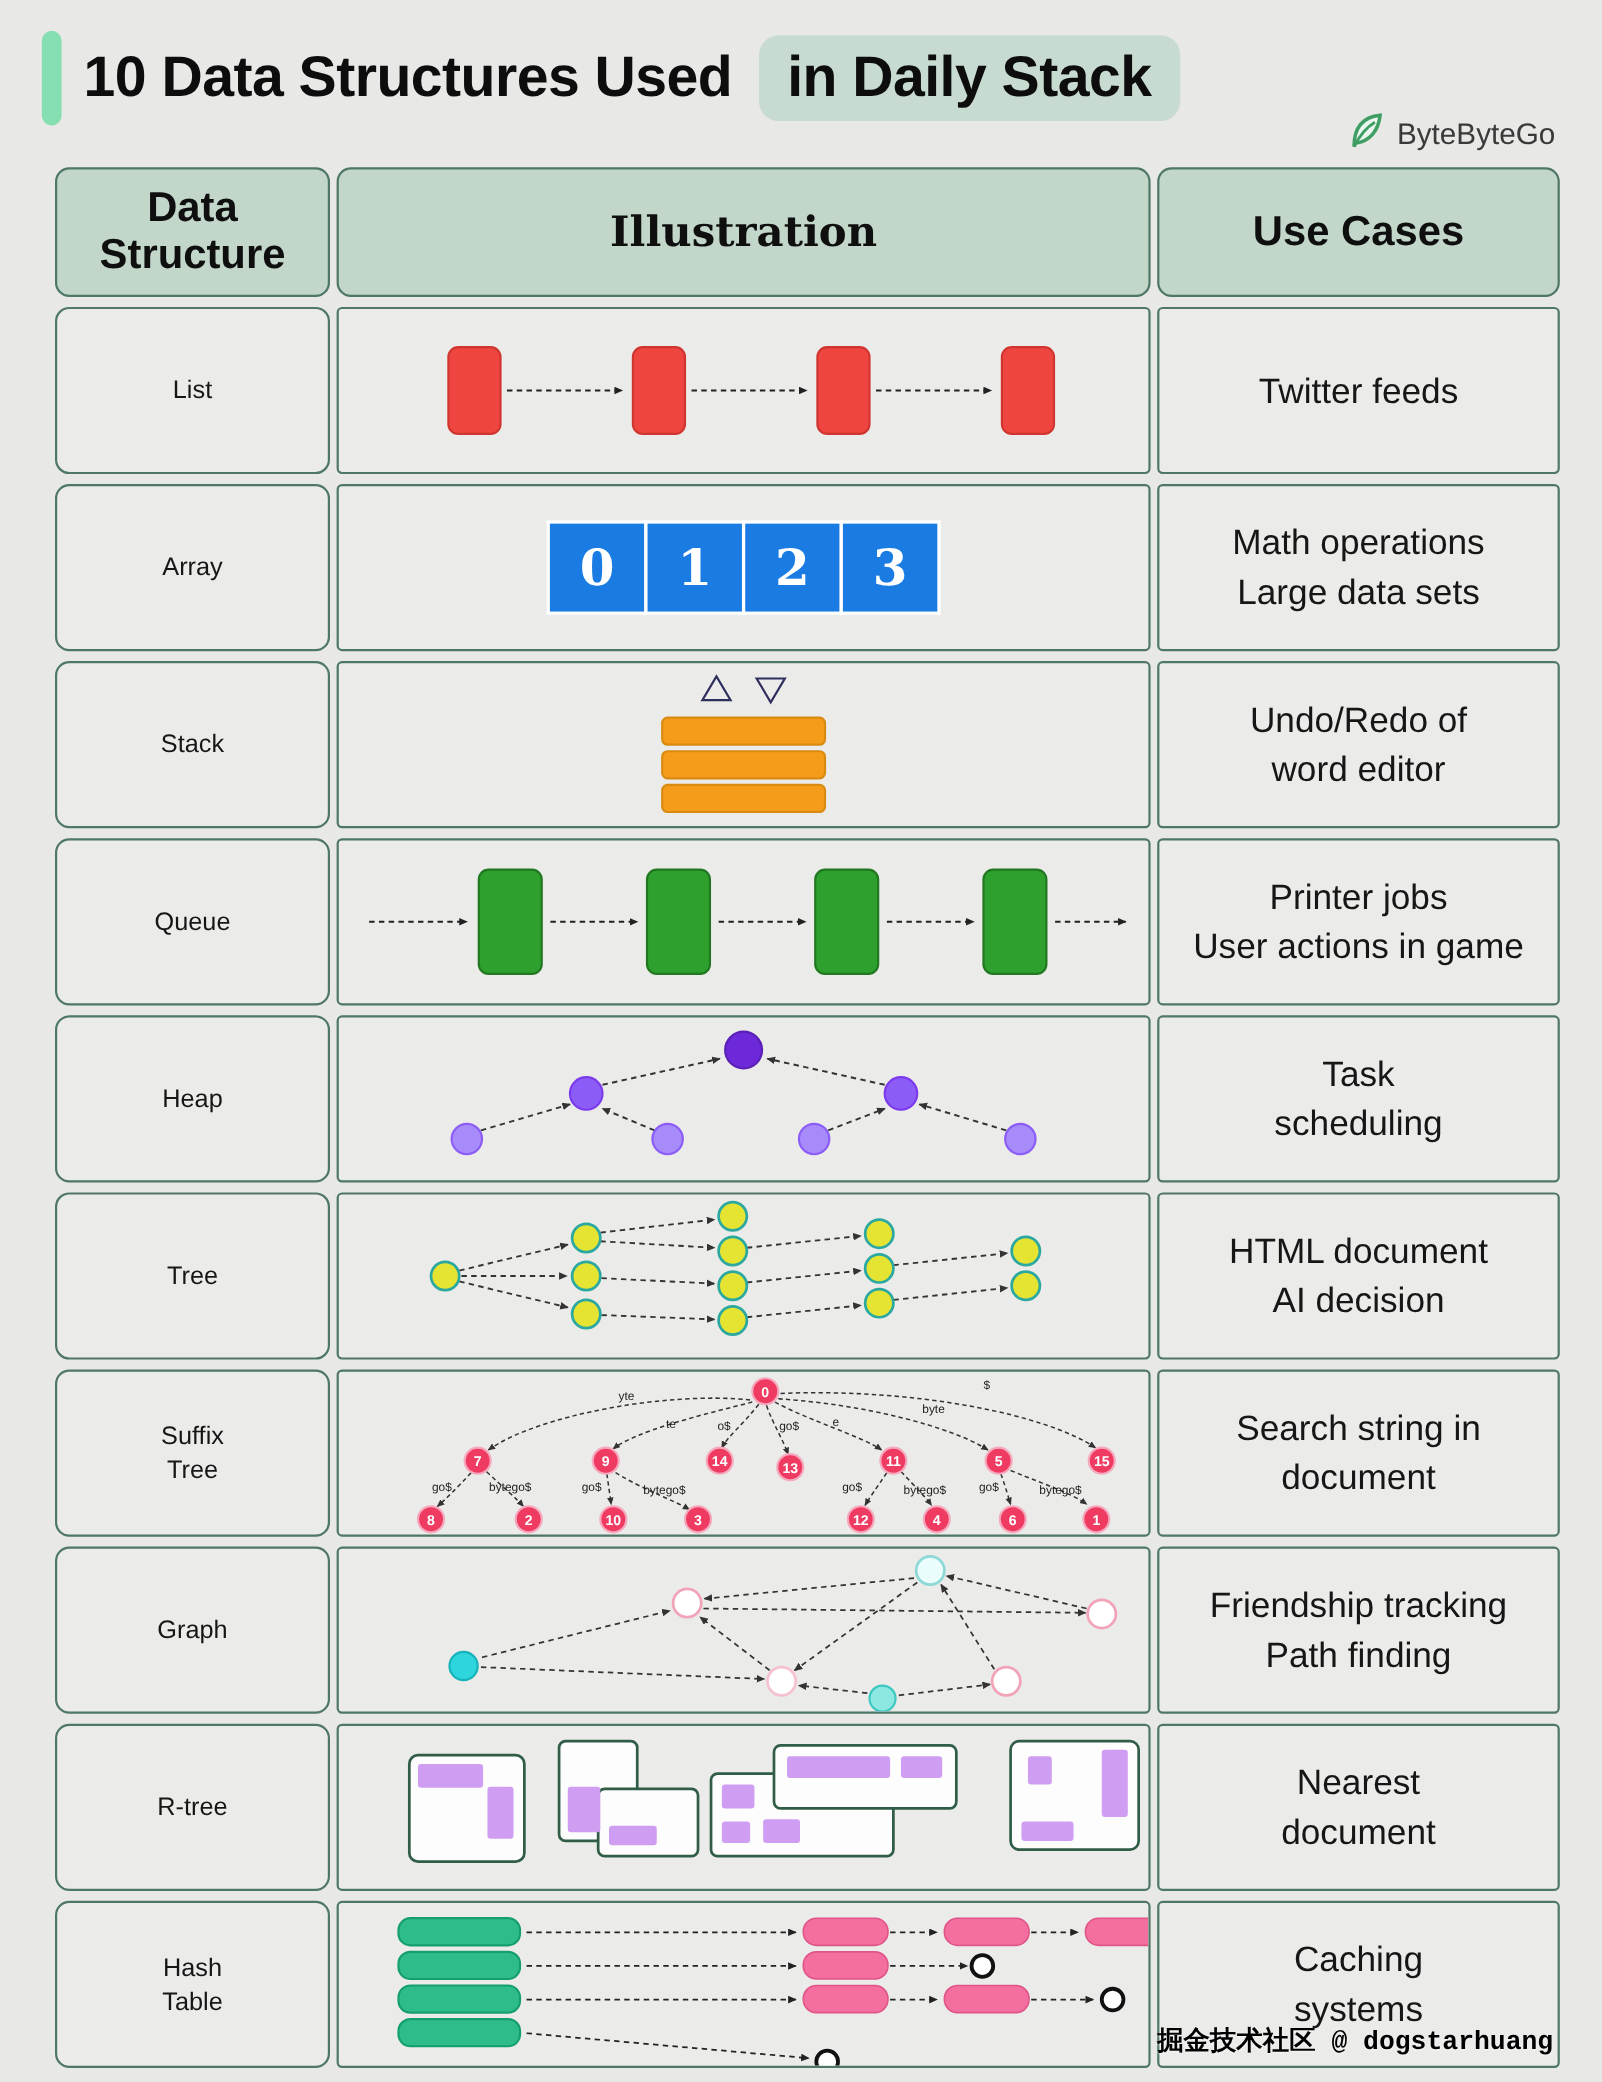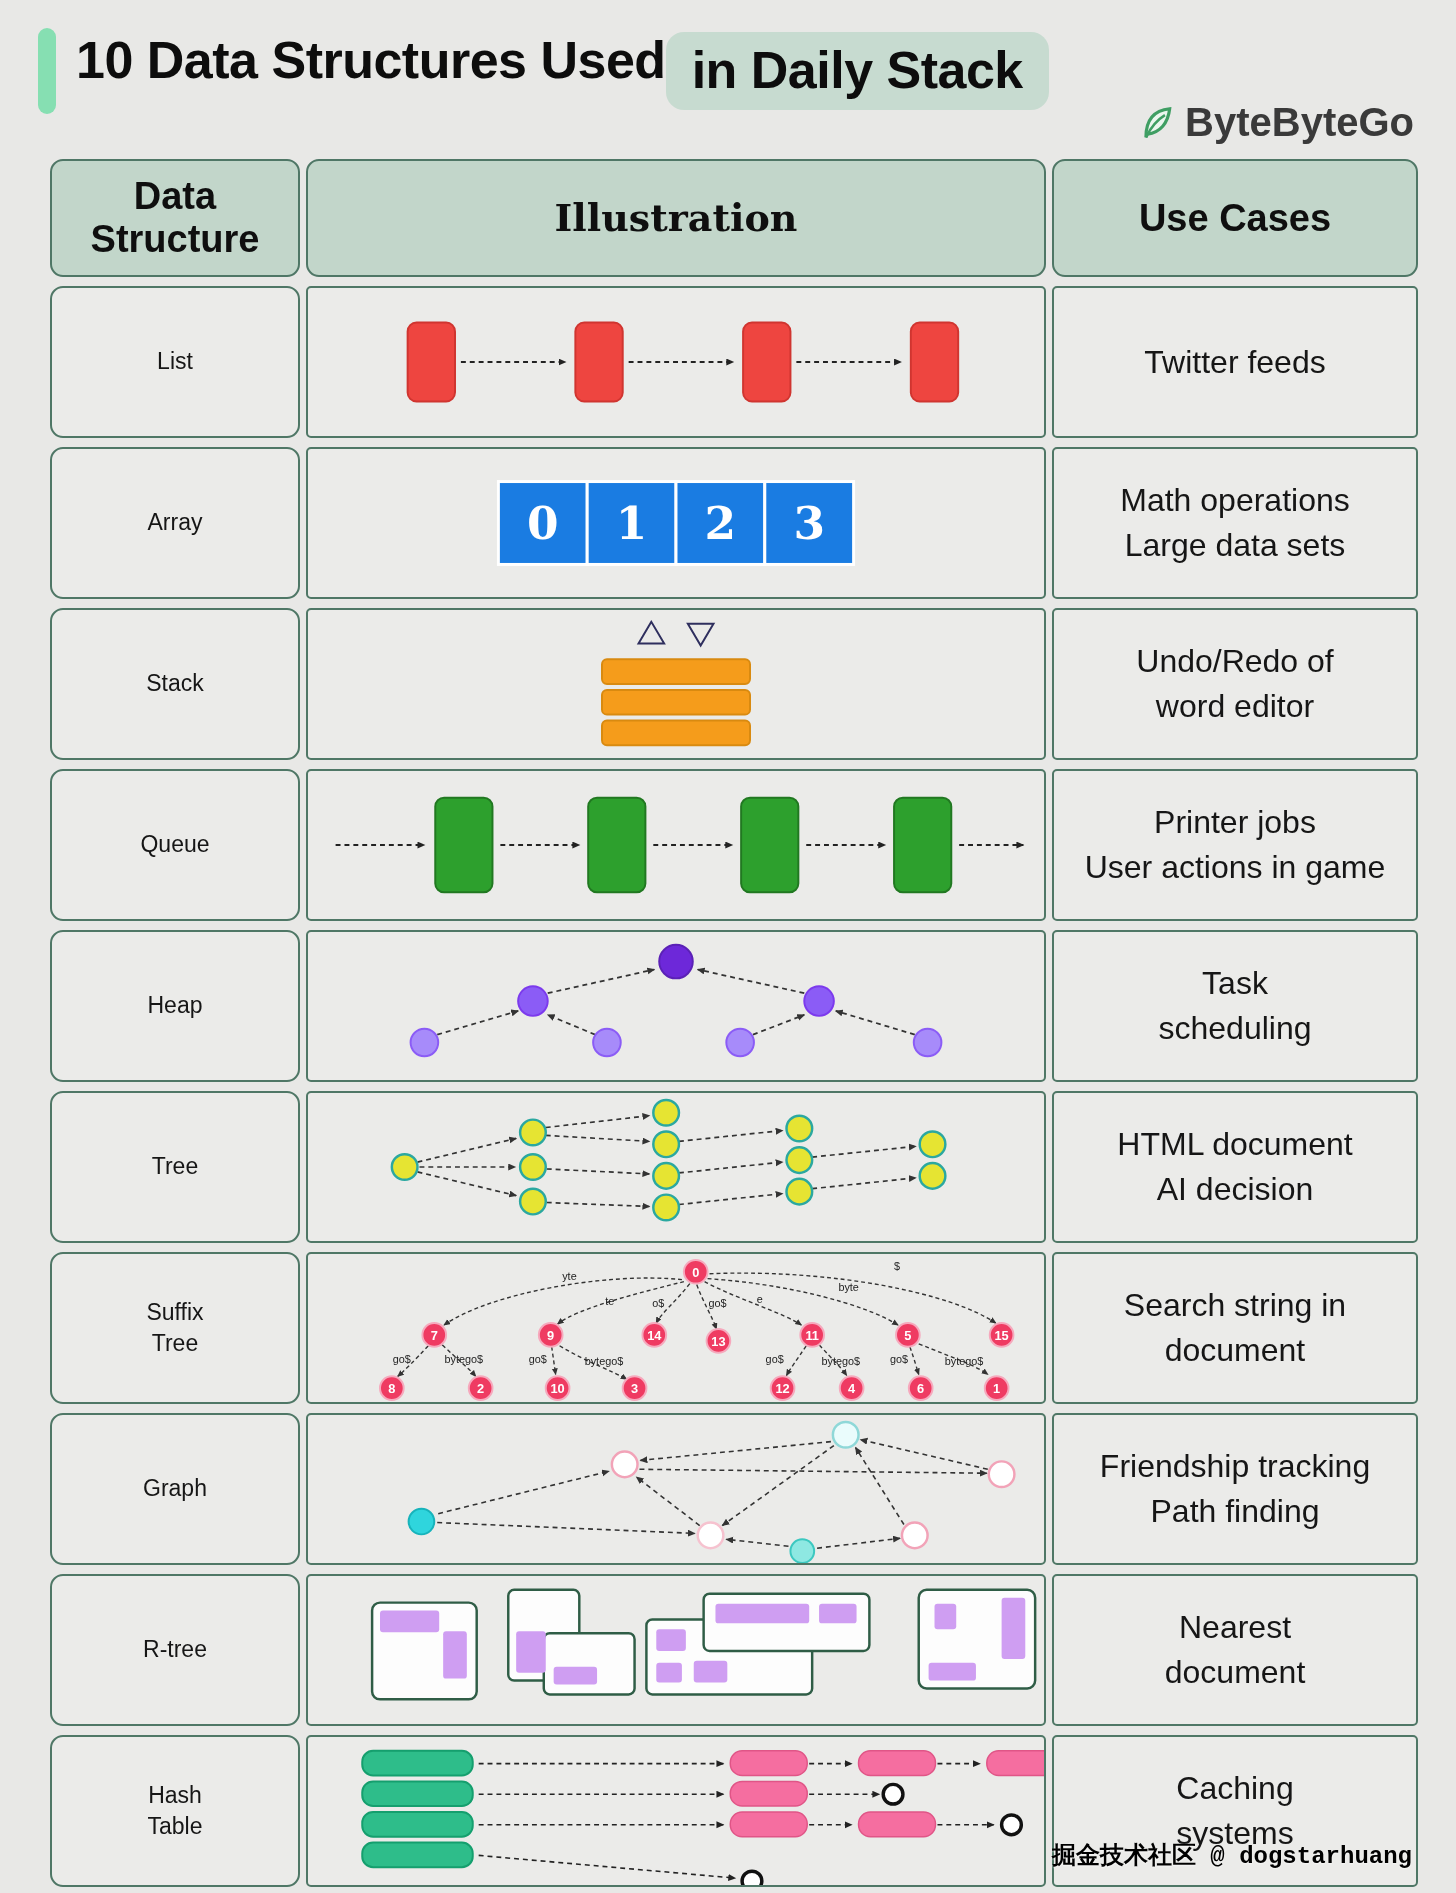--- a/index.html
+++ b/index.html
@@ -9,29 +9,29 @@
     font-family:"Liberation Sans", sans-serif;
     position:relative;
     overflow:hidden;
   }
   .page { padding:28px 38px 0 38px; }
 
   .title-row { display:flex; align-items:center; gap:20px; }
   .accent-bar { width:18px; height:86px; background:#86dfb2; border-radius:10px; flex:0 0 auto; }
   h1.page-title {
     font-size:52px; font-weight:800; color:#0d0d0d;
-    display:flex; gap:0; letter-spacing:-0.5px;
+    display:flex; align-items:center; gap:24px; letter-spacing:-0.5px;
     line-height:1.1;
   }
   .title-hl { background:#c7dbd0; border-radius:18px; padding:10px 26px; }
 
   .brand-row {
-    display:flex; justify-content:flex-end; align-items:center; gap:9px;
+    display:flex; justify-content:flex-end; align-items:flex-end; gap:9px;
     margin-top:-14px; padding-right:4px;
-    font-size:40px; font-weight:700; color:#3a3a3a;
+    font-size:27px; font-weight:400; color:#3a3a3a;
   }
 
   .table {
     margin-top:14px;
     display:grid;
     grid-template-columns:250px 740px 1fr;
     grid-template-rows:118px repeat(10, 152px);
     gap:9px 6px;
     padding-left:12px;
   }

